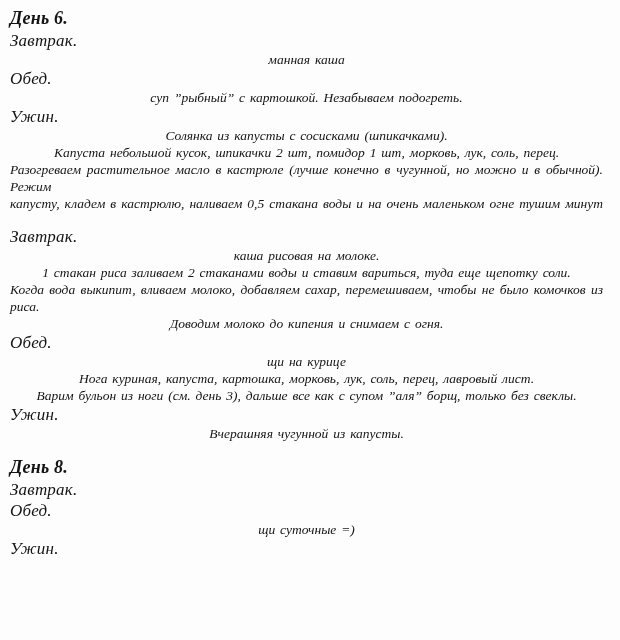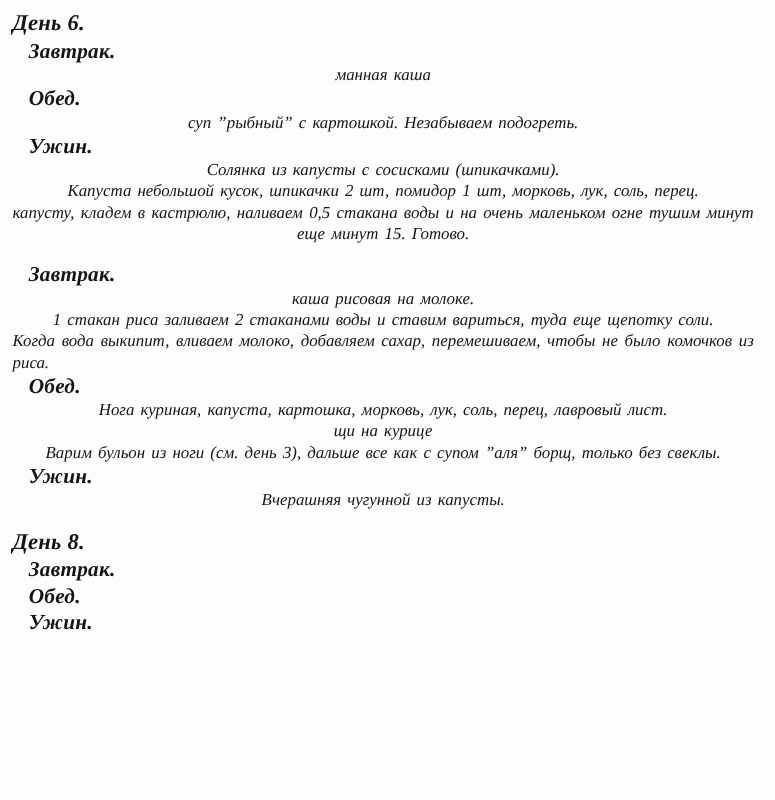--- a/index.html
+++ b/index.html
@@ -20,24 +20,23 @@
   }
   .day + .day { margin-top: 14px; }
   .day-title {
     font-size: 18px;
     font-weight: 700;
     line-height: 23px;
     letter-spacing: 0.2px;
   }
   .meal-h {
     font-size: 17px;
-    font-weight: 700;
+    font-weight: 400;
     line-height: 21px;
     letter-spacing: 0.2px;
-    margin-left: 13px;
   }
   .ln {
     font-size: 13.5px;
     line-height: 17px;
     word-spacing: 1.5px;
     white-space: normal;
     text-align: center;
   }
   .just {
     text-align: justify;
@@ -51,38 +50,40 @@
 
   <div class="day">
     <div class="day-title">День 6.</div>
     <div class="meal-h">Завтрак.</div>
     <div class="ln">манная каша</div>
     <div class="meal-h">Обед.</div>
     <div class="ln">суп ”рыбный” с картошкой. Незабываем подогреть.</div>
     <div class="meal-h">Ужин.</div>
     <div class="ln">Солянка из капусты с сосисками (шпикачками).</div>
     <div class="ln">Капуста небольшой кусок, шпикачки 2 шт, помидор 1 шт, морковь, лук, соль, перец.</div>
+    <div class="ln just">Разогреваем растительное масло в кастрюле (лучше конечно в чугунной, но можно и в обычной). Режим</div>
     <div class="ln just">капусту, кладем в кастрюлю, наливаем 0,5 стакана воды и на очень маленьком огне тушим минут</div>
-    <div class="ln">еще минут 15. Готово.</div>
   </div>
 
   <div class="day">
     <div class="meal-h">Завтрак.</div>
     <div class="ln">каша рисовая на молоке.</div>
     <div class="ln">1 стакан риса заливаем 2 стаканами воды и ставим вариться, туда еще щепотку соли.</div>
     <div class="ln just">Когда вода выкипит, вливаем молоко, добавляем сахар, перемешиваем, чтобы не было комочков из риса.</div>
+    <div class="ln">Доводим молоко до кипения и снимаем с огня.</div>
     <div class="meal-h">Обед.</div>
+    <div class="ln">щи на курице</div>
     <div class="ln">Нога куриная, капуста, картошка, морковь, лук, соль, перец, лавровый лист.</div>
-    <div class="ln">щи на курице</div>
     <div class="ln">Варим бульон из ноги (см. день 3), дальше все как с супом ”аля” борщ, только без свеклы.</div>
     <div class="meal-h">Ужин.</div>
     <div class="ln">Вчерашняя чугунной из капусты.</div>
   </div>
 
   <div class="day">
     <div class="day-title">День 8.</div>
     <div class="meal-h">Завтрак.</div>
     <div class="meal-h">Обед.</div>
+    <div class="ln">щи суточные =)</div>
     <div class="meal-h">Ужин.</div>
 
   </div>
 
 </div>
 
 </body></html>

